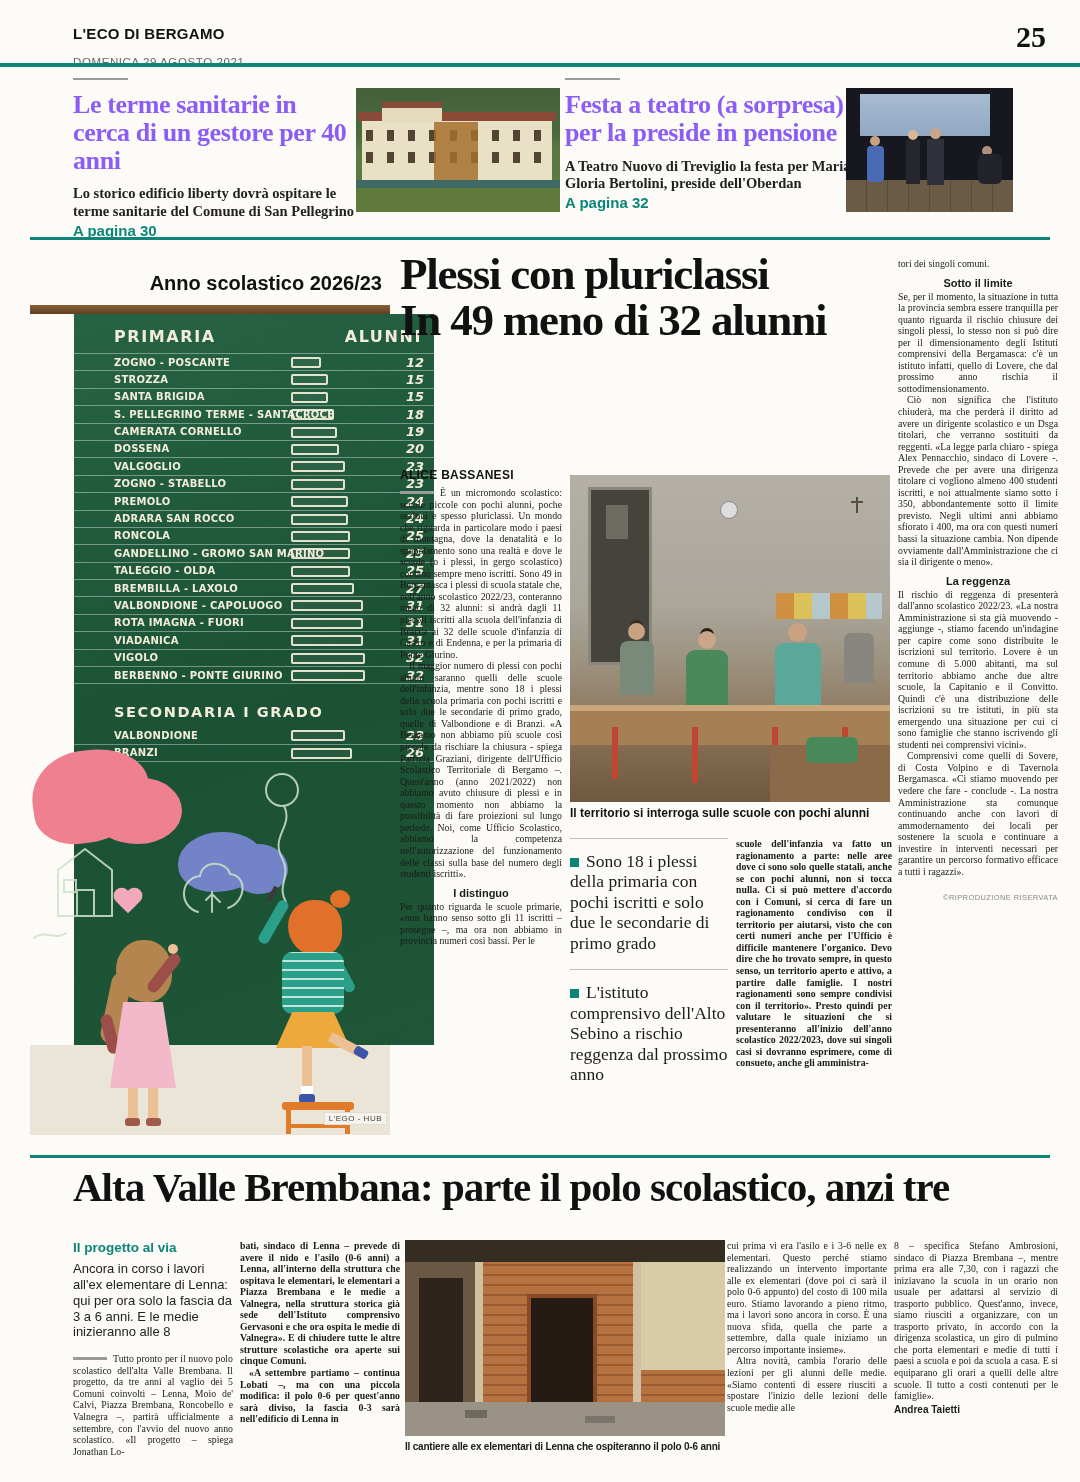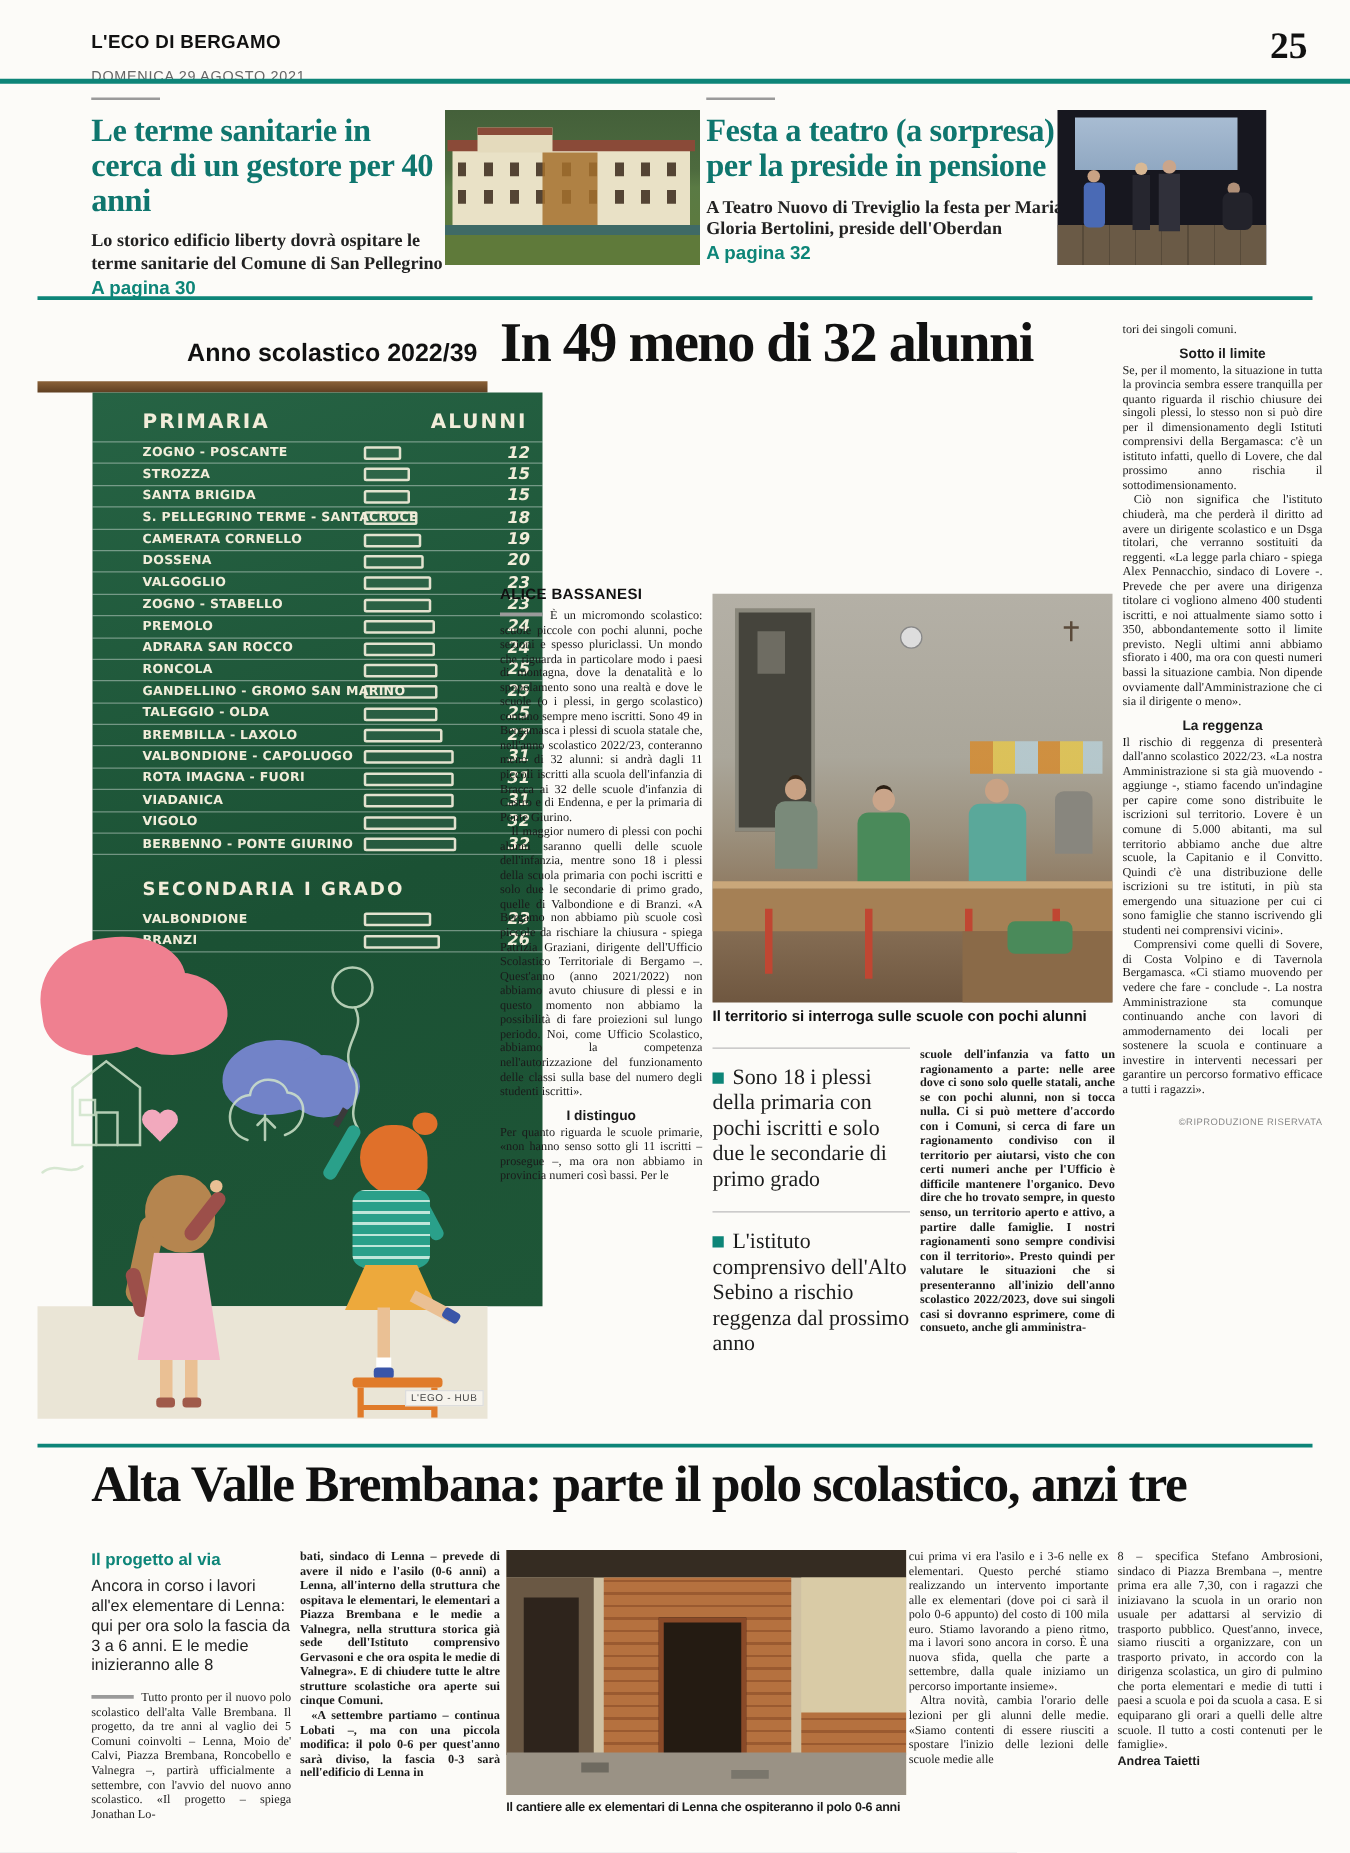--- a/index.html
+++ b/index.html
@@ -14,21 +14,21 @@
   
   .brand{position:absolute;left:73px;top:25px;font:700 15px "Liberation Sans",sans-serif;color:#111;letter-spacing:.3px;}
   .hdate{position:absolute;left:73px;top:56px;font:400 11.5px "Liberation Sans",sans-serif;color:#666;letter-spacing:.6px;}
   .pagenum{position:absolute;right:34px;top:20px;font:700 30px "Liberation Serif",serif;color:#111;}
   .toprule{position:absolute;left:0;top:63px;width:1080px;height:4px;background:var(--accent);}
   .mainrule{position:absolute;left:30px;top:237px;width:1020px;height:3px;background:var(--accent);}
   .botrule{position:absolute;left:30px;top:1155px;width:1020px;height:3px;background:var(--accent);}
 
   
   .minirule{width:55px;height:2px;background:#9a9a9a;margin-bottom:11px;}
-  .ttitle{font:700 26px/1.07 "Liberation Serif",serif;letter-spacing:-.4px;color:#0f766e;}
+  .ttitle{font:700 26px/1.07 "Liberation Serif",serif;letter-spacing:-.4px;color:#8b5cf6;}
   .tstand{margin-top:11px;font:700 14.5px/1.18 "Liberation Serif",serif;color:#222;}
   .tpage{margin-top:2px;font:700 15px "Liberation Sans",sans-serif;color:var(--accent);}
   .tphoto{position:absolute;top:10px;overflow:hidden;}
 
   
   #infog{position:absolute;left:30px;top:250px;width:360px;height:885px;}
   .igtitle{position:absolute;top:22px;right:8px;font:700 20px "Liberation Sans",sans-serif;color:#111;}
   .igwood{position:absolute;left:0;top:55px;width:360px;height:9px;background:linear-gradient(#8a6138,#5f3f22);}
   .igboard{position:absolute;left:0;top:64px;width:360px;height:731px;
            background:linear-gradient(160deg,#266344,#1b5134 55%,#1e5637);margin-left:44px;}
@@ -117,21 +117,21 @@
       <div style="left:84px;top:40px;width:11px;height:11px;border-radius:50%;background:#caa58a;"></div>
       <div style="left:81px;top:51px;width:17px;height:46px;background:#30303a;"></div>
       <div style="left:136px;top:58px;width:10px;height:10px;border-radius:50%;background:#b09078;"></div>
       <div style="left:132px;top:66px;width:24px;height:30px;background:#23232b;border-radius:6px;"></div>
     </div>
   </div>
 
   <div class="mainrule"></div>
 
   <div id="infog">
-    <div class="igtitle">Anno scolastico 2022/39</div>
+    <div class="igtitle">Anno scolastico 2026/23</div>
     <div class="igwood"></div>
     <div class="igboard">
       <div>
           <div class="bsection">
             <div class="bhead">
               <span>PRIMARIA</span>
               <span>ALUNNI</span>
             </div>
             <div class="brow">
               <span class="bname">ZOGNO - POSCANTE</span>
@@ -291,20 +291,21 @@
     <div class="blob" style="left:269px;top:844px;width:16px;height:9px;background:#3a55a8;border-radius:3px;"></div>
     <div class="blob" style="left:324px;top:798px;width:14px;height:9px;background:#3a55a8;border-radius:3px;transform:rotate(30deg);"></div>
     <div class="blob" style="left:252px;top:852px;width:72px;height:8px;background:#e07b2a;border-radius:3px;"></div>
     <div class="blob" style="left:256px;top:860px;width:5px;height:24px;background:#e07b2a;"></div>
     <div class="blob" style="left:315px;top:860px;width:5px;height:24px;background:#e07b2a;"></div>
     <div class="blob" style="left:258px;top:874px;width:60px;height:4px;background:#e07b2a;"></div>
     <div class="igcredit">L'EGO - HUB</div>
   </div>
 
   <div class="abs" style="left:400px;top:252px;width:500px;">
+    <div class="h1line">Plessi con pluriclassi</div>
     <div class="h1line">In 49 meno di 32 alunni</div>
   </div>
 
   <div class="byline">ALICE BASSANESI</div>
 
   <div class="abs body" style="left:400px;top:487px;width:162px;height:652px;overflow:hidden;">
     <p><span class="leaddash"></span><span>È un micromondo scolastico: scuole piccole con pochi alunni, poche sezioni e spesso pluriclassi. Un mondo che riguarda in particolare modo i paesi di montagna, dove la denatalità e lo spopolamento sono una realtà e dove le scuole (o i plessi, in gergo scolastico) contano sempre meno iscritti. Sono 49 in Bergamasca i plessi di scuola statale che, nell'anno scolastico 2022/23, conteranno meno di 32 alunni: si andrà dagli 11 piccoli iscritti alla scuola dell'infanzia di Bracca ai 32 delle scuole d'infanzia di Castro e di Endenna, e per la primaria di Ponte Giurino.</span></p>
     <p class="pind">Il maggior numero di plessi con pochi alunni saranno quelli delle scuole dell'infanzia, mentre sono 18 i plessi della scuola primaria con pochi iscritti e solo due le secondarie di primo grado, quelle di Valbondione e di Branzi. «A Bergamo non abbiamo più scuole così piccole da rischiare la chiusura - spiega Patrizia Graziani, dirigente dell'Ufficio Scolastico Territoriale di Bergamo –. Quest'anno (anno 2021/2022) non abbiamo avuto chiusure di plessi e in questo momento non abbiamo la possibilità di fare proiezioni sul lungo periodo. Noi, come Ufficio Scolastico, abbiamo la competenza nell'autorizzazione del funzionamento delle classi sulla base del numero degli studenti iscritti».</p>
     <div class="colsub">I distinguo</div>
     <p>Per quanto riguarda le scuole primarie, «non hanno senso sotto gli 11 iscritti – prosegue –, ma ora non abbiamo in provincia numeri così bassi. Per le</p>

